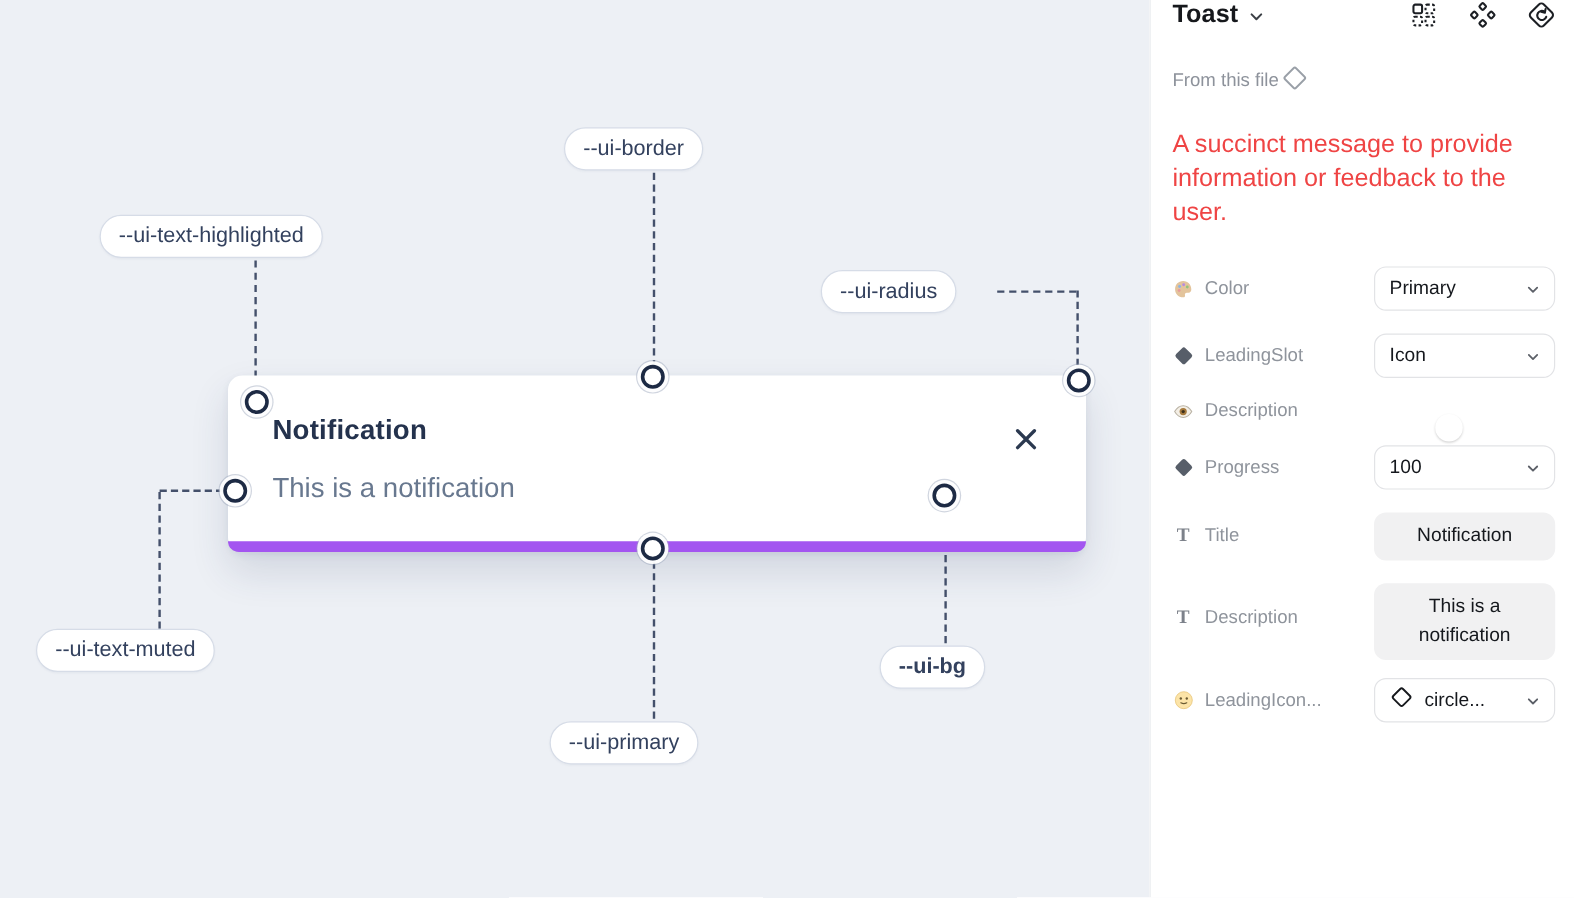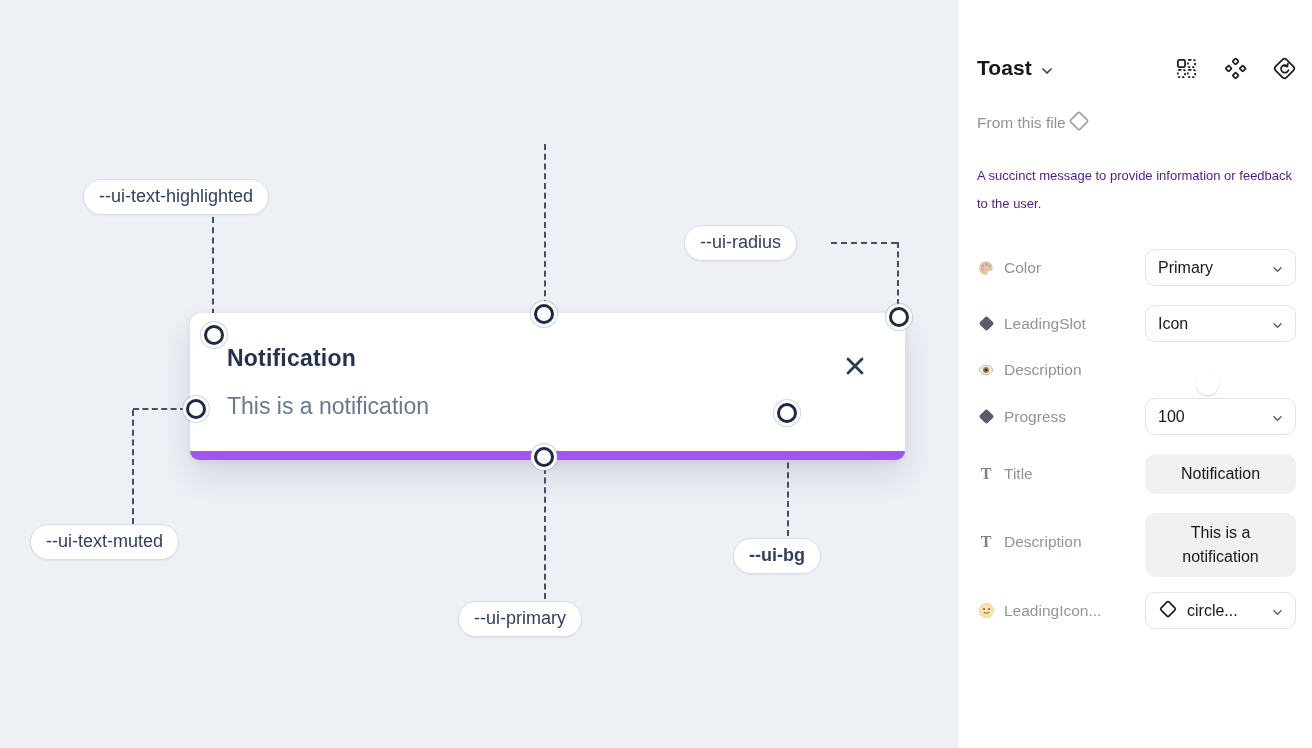--- a/index.html
+++ b/index.html
@@ -26,30 +26,30 @@
   .dash-h { position:absolute; height:0; border-top:2px dashed #44506b; }
 
   .dot { position:absolute; width:20px; height:20px; border-radius:50%;
          background:#fff; border:3px solid #1d2a44;
          box-shadow:0 0 0 3px rgba(255,255,255,.95), 0 0 0 4px rgba(150,162,185,.45); }
 
   
   .panel { position:absolute; left:958px; top:0; width:354px; height:748px; background:#fff;
            border-left:1px solid #eceef1; padding:0 16px 0 18px; }
 
-  .panel-header { margin-top:56px; display:flex; align-items:center; }
+  .panel-header { display:flex; align-items:center; }
   .panel-title { font-size:21px; font-weight:700; color:#16181c; letter-spacing:.1px; }
   .title-chevron { margin-left:9px; margin-top:3px; }
   .header-icons { margin-left:auto; display:flex; align-items:center; gap:26px; }
   .hicon { width:23px; height:23px; cursor:pointer; }
 
   .source-row { margin-top:28px; display:flex; align-items:center; }
   .source-text { font-size:15.5px; color:#8d929b; }
 
-  .panel-desc { margin-top:24px; font-size:13px; line-height:28px; color:#4c1d95; }
+  .panel-desc { margin-top:24px; font-size:21px; line-height:28px; color:#ef4444; }
 
   .rows { margin-top:31px;text-align:center; }
   .prow { display:flex; align-items:center; margin-bottom:19px; }
   .prow.tall { align-items:flex-start; }
   .prow-label { display:flex; align-items:center; gap:9px; font-size:15.5px; color:#8f949c; }
   .prow.tall .prow-label { margin-top:20px; }
   .icon-box { width:18px; height:18px; display:flex; align-items:center; justify-content:center; flex:0 0 18px; }
   .diamond-glyph { width:11px; height:11px; background:#575e69; transform:rotate(45deg); border-radius:2px; }
   .t-glyph { font-family:"Liberation Serif", serif; font-weight:700; font-size:16px; color:#7c818a; }
 
@@ -86,20 +86,21 @@
       <div class="toast-title">Notification</div>
       <div class="toast-desc">This is a notification</div>
       <div class="toast-close">
         <svg width="24" height="24" viewBox="0 0 24 24">
             <path d="M5 5 L19 19 M19 5 L5 19" stroke="#2b3950" stroke-width="2.8" stroke-linecap="round"></path>
           </svg>
       </div>
       <div class="toast-bar"></div>
     </div>
 
+    <div class="pill" style="left:470px; top:106px;">--ui-border</div>
     <div class="pill" style="left:83px; top:179px;">--ui-text-highlighted</div>
     <div class="pill" style="left:684px; top:225px;">--ui-radius</div>
     <div class="pill" style="left:30px; top:524px;">--ui-text-muted</div>
     <div class="pill" style="left:458px; top:601px;">--ui-primary</div>
     <div class="pill" style="left:733px; top:538px;font-weight:bold;">--ui-bg</div>
 
     <div class="dot" style="left:204px; top:325px;"></div>
     <div class="dot" style="left:534px; top:304px;"></div>
     <div class="dot" style="left:889px; top:307px;"></div>
     <div class="dot" style="left:186px; top:399px;"></div>

